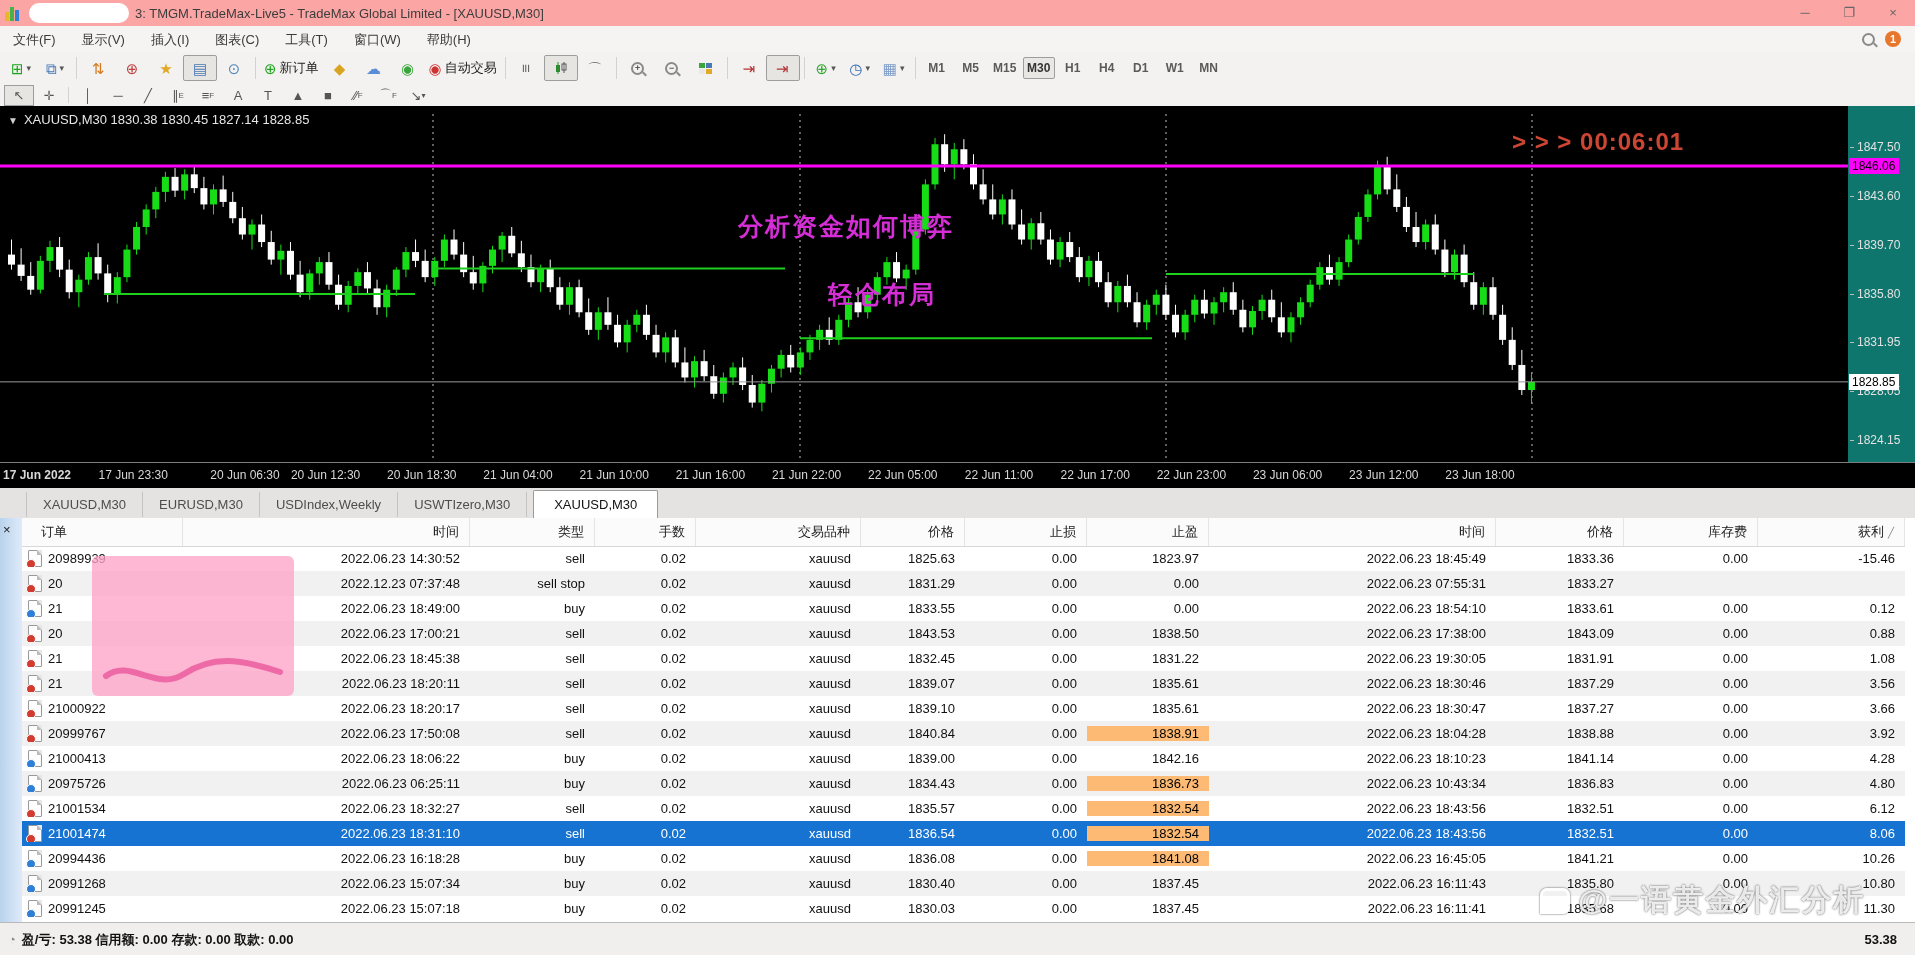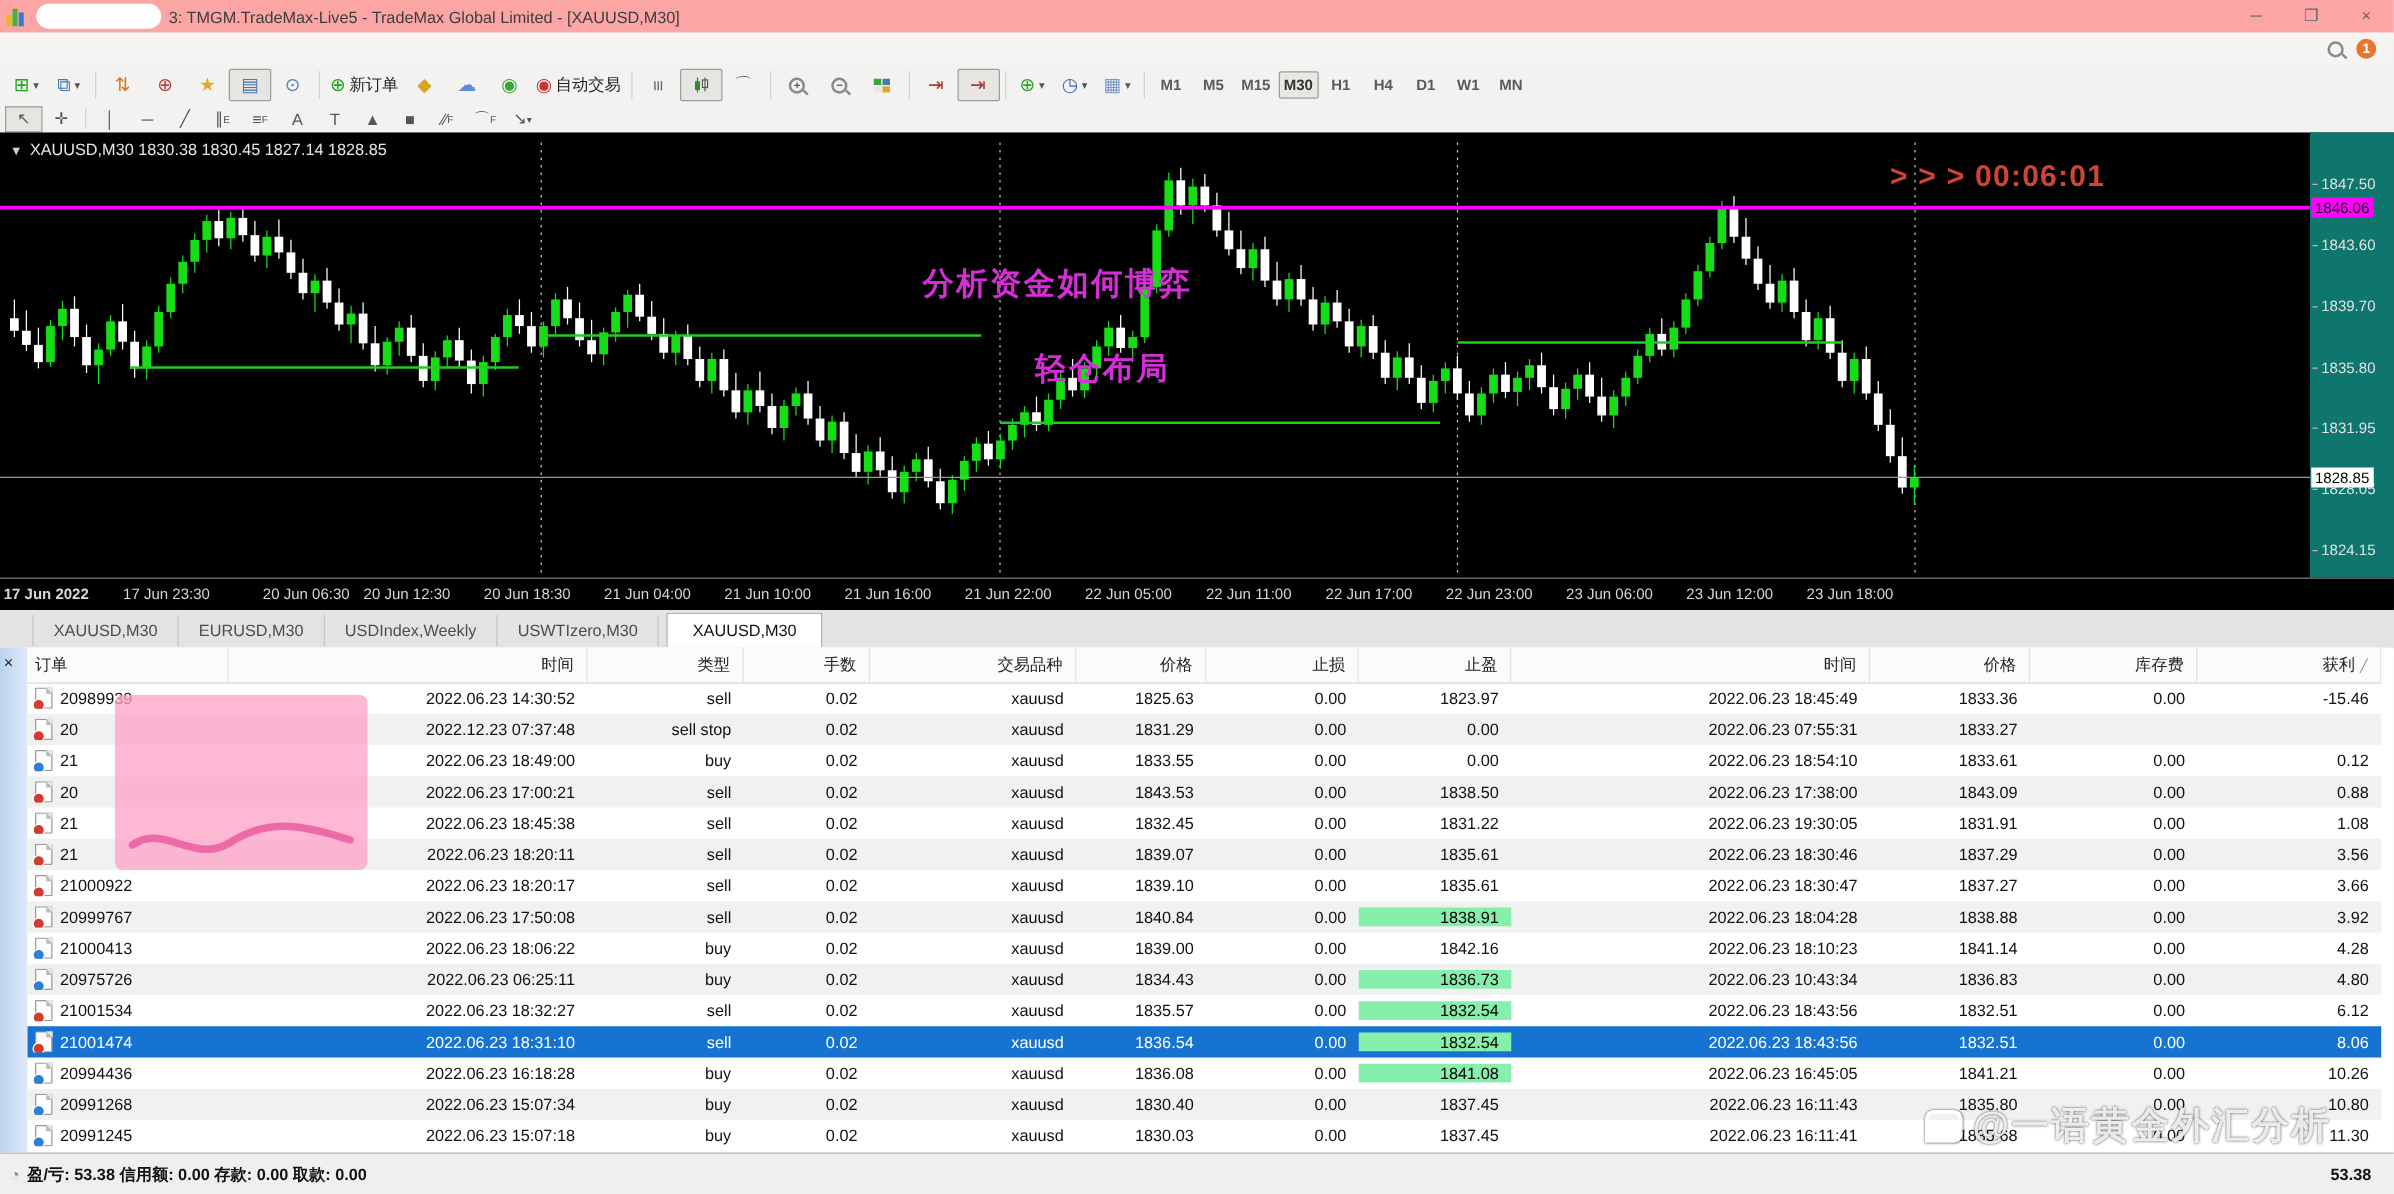--- a/index.html
+++ b/index.html
@@ -71,27 +71,27 @@
   .tab:first-child{border-left:1px solid #c4c4c4;}
   .tab.active{background:#fff;border:1px solid #9a9a9a;border-bottom:none;margin:0 0 0 6px;
     padding:6px 20px;color:#111;border-radius:2px 2px 0 0;}
   
   #panel{position:absolute;left:0;top:518px;width:1915px;height:404px;background:#fff;}
   #panel-strip{position:absolute;left:0;top:0;width:22px;height:404px;
     background:linear-gradient(90deg,#b9d3ec,#dfeafa);}
   #panel-close{position:absolute;left:3px;top:4px;font-size:13px;color:#222;}
   .trow{position:absolute;left:22px;width:1883px;height:25px;display:grid;align-items:center;}
   #thead{top:0;height:28px;background:#fbfbfb;border-bottom:1px solid #d8d8d8;}
-  #thead .cell{color:#222;font-size:13px;border-right:1px solid #e4e4e4;height:28px;line-height:28px;}
+  #thead .cell{color:#222;font-size:13px;border-right:1px solid #e4e4e4;height:28px;line-height:28px;margin-left:13px;}
   .cell{font-size:13px;color:#111;padding-right:10px;text-align:right;white-space:nowrap;overflow:hidden;}
   .cell.first{text-align:left;padding-left:6px;display:flex;align-items:center;gap:6px;}
   .trow.odd{background:#f1f1f1;}
   .trow.sel{background:#1673d1;}
   .trow.sel .cell{color:#fff;}
-  .cell.tpg{background:#86efac;color:#000 !important;}
+  .cell.tpg{background:#fdba74;color:#000 !important;}
   .doc{position:relative;width:12px;height:15px;background:#fdfdfd;border:1px solid #999;border-radius:1px;flex:0 0 auto;}
   .doc::before{content:"";position:absolute;right:-1px;top:-1px;border-style:solid;border-width:0 5px 5px 0;
     border-color:transparent #e7e7e7 #bbb transparent;}
   .doc .dot{position:absolute;left:-3px;bottom:-3px;width:8px;height:8px;border-radius:50%;
     background:var(--dot);border:1px solid #fff;}
   #sort-ind{font-size:10px;color:#888;margin-left:4px;}
   
   #statusbar{position:absolute;left:0;top:922px;width:1915px;height:33px;background:#f0efed;
     border-top:1px solid #b9b9b9;display:flex;align-items:center;font-size:13px;}
   #status-icon{color:#888;margin:0 6px 0 8px;font-size:13px;}
@@ -120,20 +120,21 @@
   <span id="redact-blob"></span>
   <span id="window-title">3: TMGM.TradeMax-Live5 - TradeMax Global Limited - [XAUUSD,M30]</span>
   <span id="win-buttons">
     <span class="winbtn">─</span>
     <span class="winbtn">❐</span>
     <span class="winbtn">×</span>
   </span>
 </div>
 
 <div id="menubar">
+  <span id="menu-items"><span class="menu-item">文件(F)</span><span class="menu-item">显示(V)</span><span class="menu-item">插入(I)</span><span class="menu-item">图表(C)</span><span class="menu-item">工具(T)</span><span class="menu-item">窗口(W)</span><span class="menu-item">帮助(H)</span></span>
   <span id="menu-right">
     <span class="mag"></span>
     <span id="notif-badge">1</span>
   </span>
 </div>
 
 <div id="toolbar1">
     <span class="tbtn">
       <span class="glyph" style="color: rgb(31, 165, 31);">⊞</span>
       <span class="caret">▾</span>

